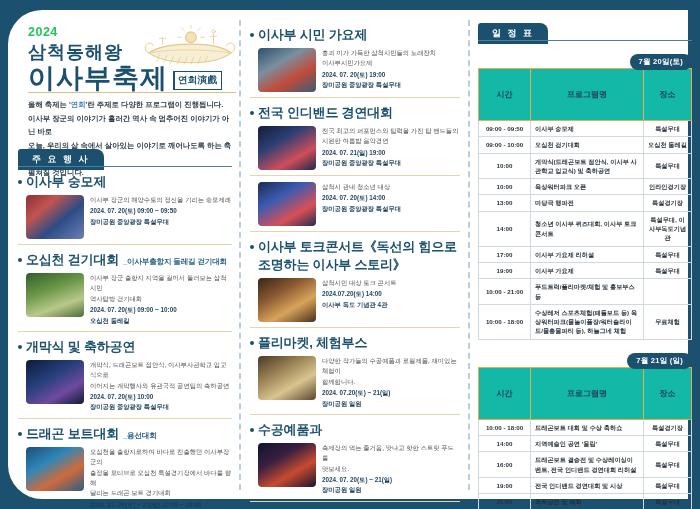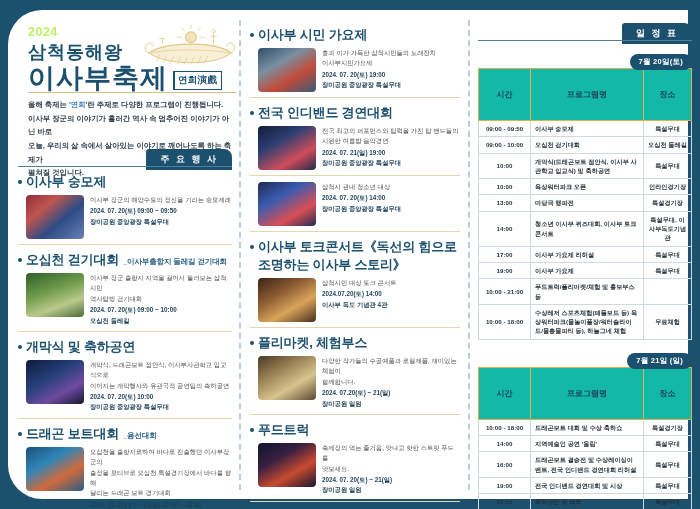--- a/index.html
+++ b/index.html
@@ -48,21 +48,21 @@
     top: 20px; height: 470px;
     width: 0;
     border-left: 2px dashed #b9cddc;
   }
   .vsep-1 { left: 239px; }
   .vsep-2 { left: 468px; }
 
   
   .title-block { position: absolute; left: 28px; top: 26px; width: 210px; }
   .year {
-    font-size: 12.5px; font-weight: bold; color: #bef264;
+    font-size: 12.5px; font-weight: bold; color: #22c55e;
     letter-spacing: .5px; line-height: 1.1;
   }
   .t-sub {
     font-size: 18px; font-weight: bold; color: #1b506e;
     letter-spacing: 1px; line-height: 1.25; margin-top: 1px;
   }
   .t-main-row { display: flex; align-items: flex-end; gap: 5px; margin-top: 1px; }
   .t-main {
     font-size: 27px; font-weight: bold; color: #1b506e;
     letter-spacing: 1px; line-height: 1.1;
@@ -83,21 +83,21 @@
     position: absolute; left: 28px; top: 98px; width: 208px;
     font-size: 7.4px; line-height: 1.85; color: #2c3e4b; font-weight: bold;
   }
   .intro .hl { color: #3d7fb8; text-align: right; }
   .intro-rule {
     position: absolute; left: 28px; top: 92px; width: 208px;
     height: 1px; background: #d9c089;
   }
 
   
-  .sec-tab-wrap { position: relative; height: 19px; text-align: right; }
+  .sec-tab-wrap { position: relative; height: 19px; }
   .sec-tab {
     display: inline-block;
     background: #1b506e; color: #ffffff;
     font-size: 9px; font-weight: bold; letter-spacing: 2px;
     padding: 4px 14px 4px 14px;
     border-radius: 3px 8px 0 0;
   }
   .sec-tab-rule-light {
     position: absolute; left: 0; bottom: 0; width: 100%;
     height: 1.5px; background: #4d7f9c;
@@ -381,21 +381,21 @@
           <div class="ev-desc">다양한 작가들의 수공예품과 로컬제품, 재미있는 체험이</div>
               <div class="ev-desc">함께합니다.</div>
           <div class="ev-when">2024. 07.20(토) ~ 21(일)</div>
           <div class="ev-where">장미공원 일원</div>
         </div>
       </div>
     </div>
         <div class="event">
       <div class="ev-title-row">
         <span class="bullet"></span>
-        <span class="ev-title">푸드트럭</span>
+        <span class="ev-title">수공예품과</span>
 
       </div>
       <div class="ev-body">
         <div class="ev-thumb th-k"></div>
         <div class="ev-text">
           <div class="ev-desc">축제장의 먹는 즐거움, 맛나고 핫한 스트릿 푸드를</div>
               <div class="ev-desc">맛보세요.</div>
           <div class="ev-when">2024. 07. 20(토) ~ 21(일)</div>
           <div class="ev-where">장미공원 일원</div>
         </div>

